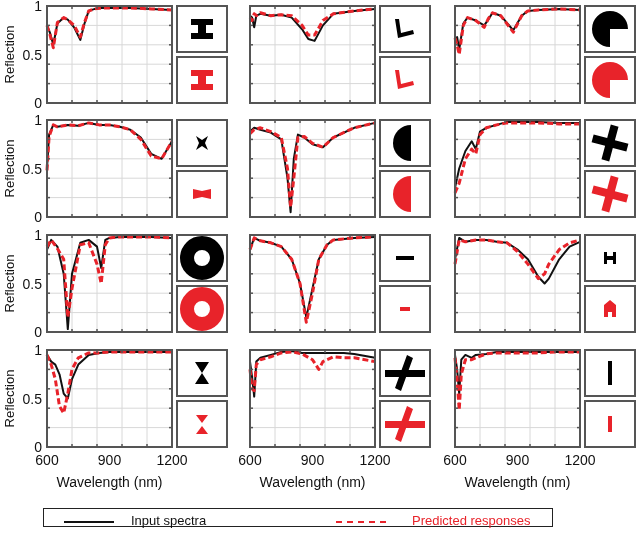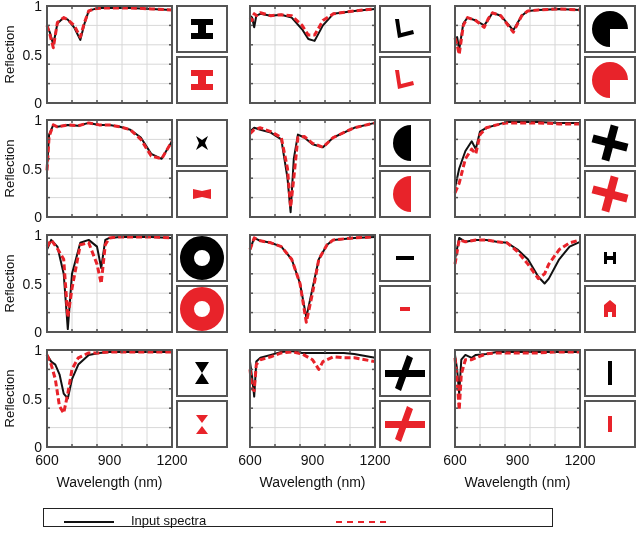--- a/index.html
+++ b/index.html
@@ -586,13 +586,14 @@
       <text x="517.5" y="465" text-anchor="middle" font-size="14" font-family="Liberation Sans, sans-serif" fill="#111">900</text>
       <text x="580" y="465" text-anchor="middle" font-size="14" font-family="Liberation Sans, sans-serif" fill="#111">1200</text>
       <text x="517.5" y="487" text-anchor="middle" font-size="14" font-family="Liberation Sans, sans-serif" fill="#111">Wavelength (nm)</text>
     </g>
 </svg>
 
 <div class="legend">
   <div class="sw" style="left:20px;border-top:2px solid #111;"></div>
   <span class="item" style="left:87px;">Input spectra</span>
   <div class="sw" style="left:292px;border-top:2px dashed #e8232a;"></div>
+  <span class="item" style="left:368px;color:#e8232a;">Predicted responses</span>
 </div>
 
 </body></html>

